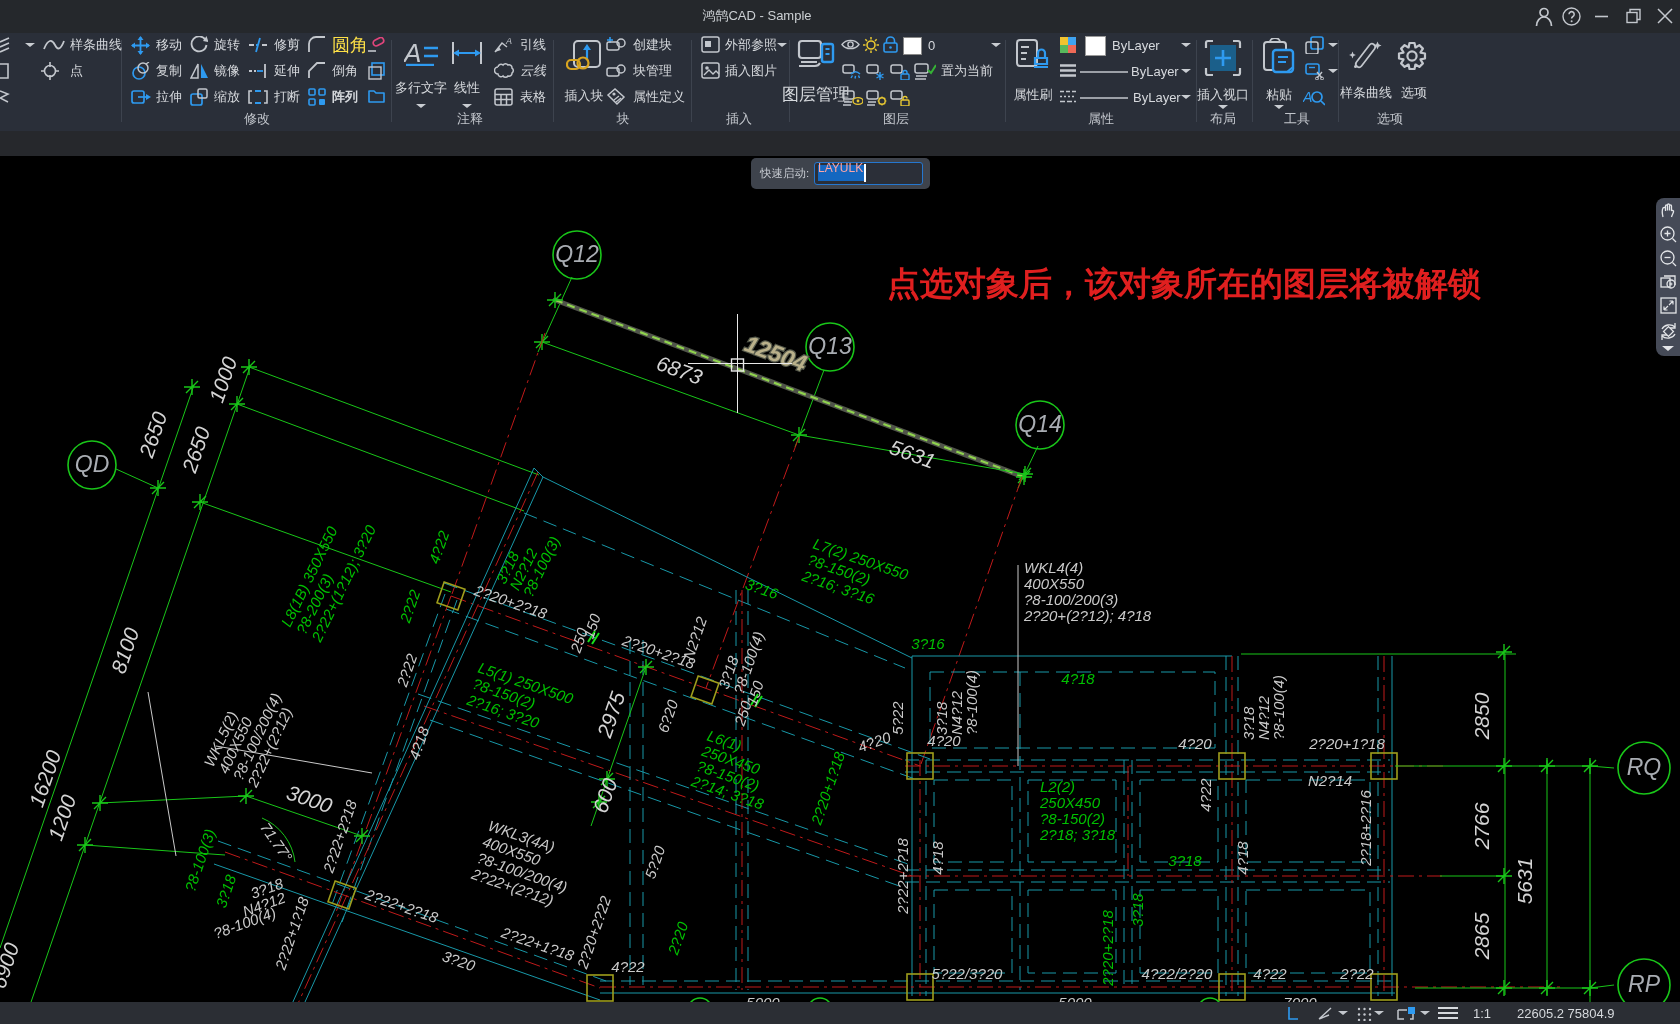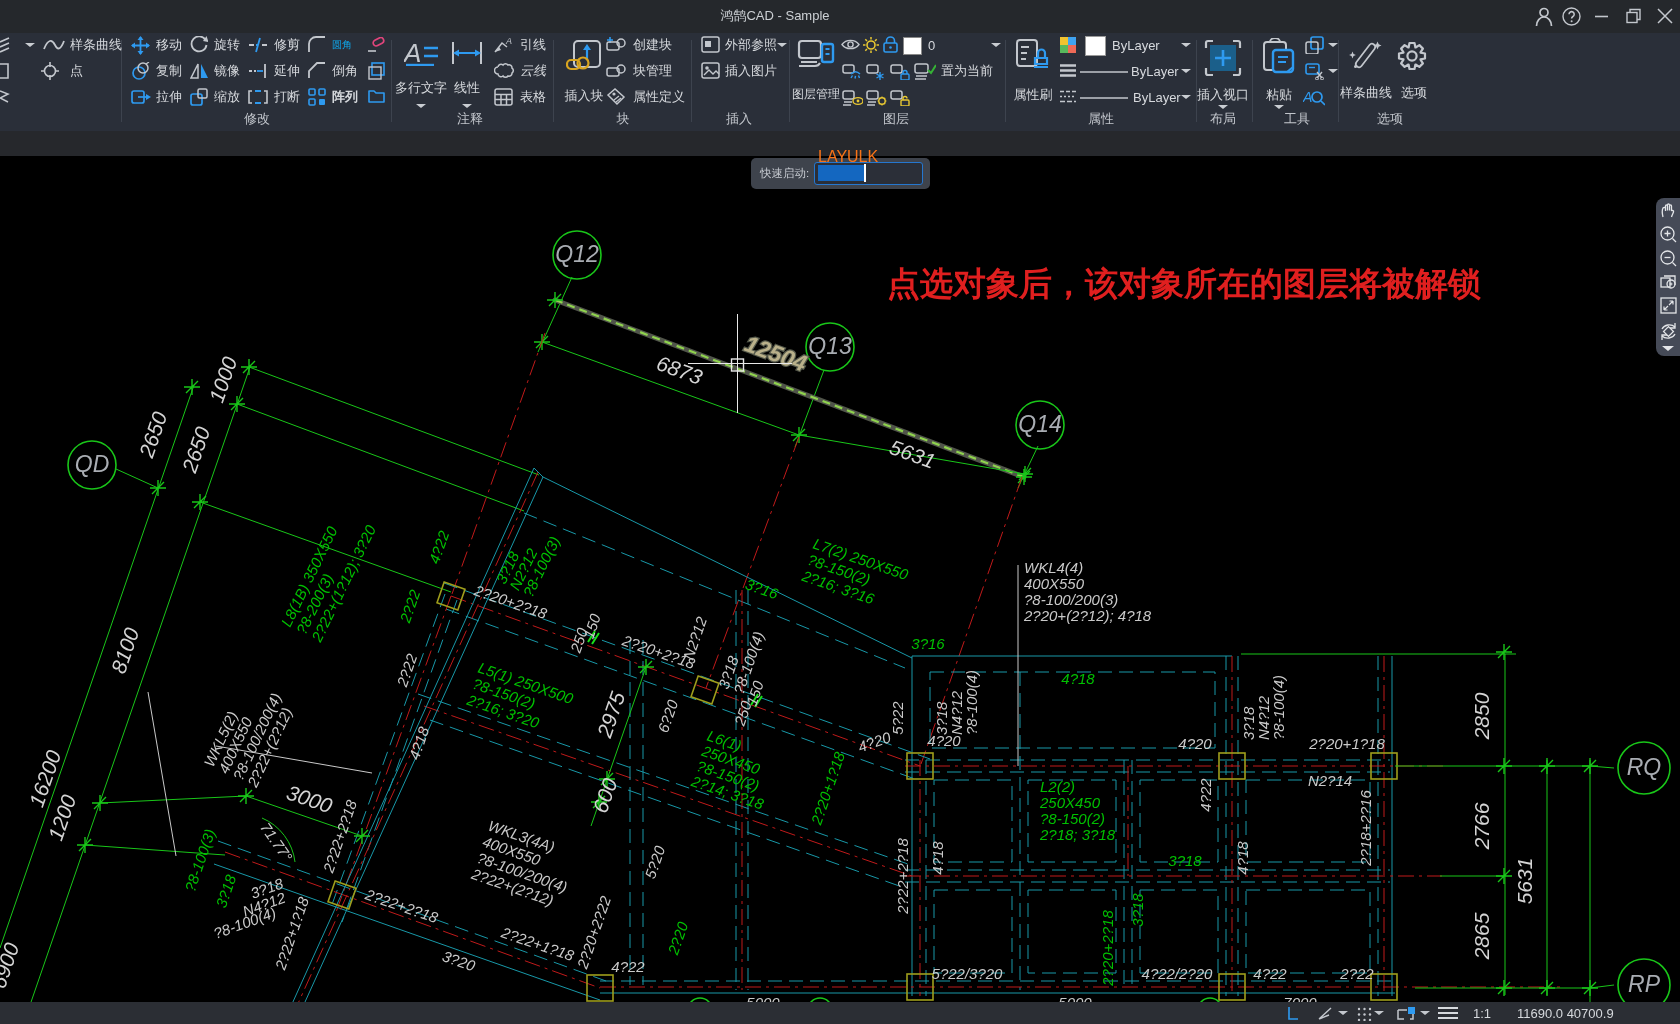--- a/index.html
+++ b/index.html
@@ -1,19 +1,19 @@
 <!DOCTYPE html>
 <html><head><meta charset="utf-8">
 <style>
 html,body{margin:0;padding:0;background:#000;width:1680px;height:1024px;overflow:hidden;}
 body{font-family:"Liberation Sans",sans-serif;position:relative;}
 </style></head><body>
 
 <div style="position:absolute;left:0px;top:0px;width:1680px;height:33px;background:#25282c;"></div>
-<div style="position:absolute;left:757px;top:16px;transform:translate(-50%,-50%);font-size:13px;color:#ccd0d4;font-weight:normal;white-space:nowrap;margin-left:18px;">鸿鹄CAD - Sample</div>
+<div style="position:absolute;left:757px;top:16px;transform:translate(-50%,-50%);font-size:13px;color:#ccd0d4;font-weight:normal;white-space:nowrap;">鸿鹄CAD - Sample</div>
 <svg style="position:absolute;left:1534px;top:6px" width="20" height="21" viewBox="0 0 20 21" fill="none">
     <circle cx="10" cy="6.5" r="4" stroke="#c3c7cd" stroke-width="1.7"></circle>
     <path d="M2.5 20 a7.5 9 0 0 1 15 0" stroke="#c3c7cd" stroke-width="1.7"></path>
   </svg>
 <svg style="position:absolute;left:1562px;top:7px" width="19" height="19" viewBox="0 0 19 19" fill="none">
     <circle cx="9.5" cy="9.5" r="8.5" stroke="#c3c7cd" stroke-width="1.4"></circle>
     <path d="M7 7.2 a2.6 2.6 0 1 1 3.9 2.3 c-0.9 0.55 -1.3 1.1 -1.3 2" stroke="#c3c7cd" stroke-width="1.5" fill="none"></path>
     <circle cx="9.6" cy="14.2" r="1" fill="#c3c7cd"></circle>
   </svg>
 <svg style="position:absolute;left:1593px;top:8px" width="17" height="17" viewBox="0 0 17 17" fill="none">
@@ -101,21 +101,21 @@
   </svg>
 <div style="position:absolute;left:274px;top:71px;transform:translate(0,-50%);font-size:13px;color:#d6d9dd;font-weight:normal;white-space:nowrap;">延伸</div>
 <svg style="position:absolute;left:248px;top:88px" width="20" height="18" viewBox="0 0 20 18" fill="none">
     <path d="M4 3 H1 V15 H4 M16 3 H19 V15 H16" stroke="#c3c7cd" stroke-width="1.6"></path>
     <path d="M7 3 H13 M7 15 H13" stroke="#2e9af0" stroke-width="1.8"></path>
   </svg>
 <div style="position:absolute;left:274px;top:97px;transform:translate(0,-50%);font-size:13px;color:#d6d9dd;font-weight:normal;white-space:nowrap;">打断</div>
 <svg style="position:absolute;left:308px;top:36px" width="18" height="18" viewBox="0 0 18 18" fill="none">
     <path d="M1 16 V8 A7 7 0 0 1 8 1 H17" stroke="#c3c7cd" stroke-width="1.8"></path>
   </svg>
-<div style="position:absolute;left:332px;top:45px;transform:translate(0,-50%);font-size:10px;color:#0ea5e9;font-weight:normal;white-space:nowrap;">圆角</div>
+<div style="position:absolute;left:332px;top:45px;transform:translate(0,-50%);font-size:18px;color:#fde047;font-weight:normal;white-space:nowrap;">圆角</div>
 <svg style="position:absolute;left:308px;top:62px" width="18" height="18" viewBox="0 0 18 18" fill="none">
     <path d="M1 16 V9 L9 1 H17" stroke="#c3c7cd" stroke-width="1.8"></path>
   </svg>
 <div style="position:absolute;left:332px;top:71px;transform:translate(0,-50%);font-size:13px;color:#d6d9dd;font-weight:normal;white-space:nowrap;">倒角</div>
 <svg style="position:absolute;left:308px;top:88px" width="18" height="18" viewBox="0 0 18 18" fill="none">
     <rect x="1" y="1" width="6" height="6" rx="1" stroke="#2e9af0" stroke-width="1.6"></rect>
     <rect x="11" y="1" width="6" height="6" rx="1" stroke="#2e9af0" stroke-width="1.6"></rect>
     <rect x="1" y="11" width="6" height="6" rx="1" stroke="#2e9af0" stroke-width="1.6"></rect>
     <rect x="11" y="11" width="6" height="6" rx="1" fill="#2e9af0"></rect>
   </svg>
@@ -200,21 +200,21 @@
     <path d="M3 13 L8 8 L12 12 L15 9 L18 12" stroke="#c3c7cd" stroke-width="1.4"></path>
   </svg>
 <div style="position:absolute;left:725px;top:71px;transform:translate(0,-50%);font-size:13px;color:#d6d9dd;font-weight:normal;white-space:nowrap;">插入图片</div>
 <div style="position:absolute;left:739px;top:119px;transform:translate(-50%,-50%);font-size:13px;color:#c2c6cc;font-weight:normal;white-space:nowrap;">插入</div>
 <svg style="position:absolute;left:797px;top:38px" width="38" height="38" viewBox="0 0 38 38" fill="none">
     <rect x="2" y="3" width="22" height="17" rx="3" stroke="#c3c7cd" stroke-width="2.2"></rect>
     <rect x="25" y="6" width="11" height="18" rx="2" stroke="#2e9af0" stroke-width="2.4"></rect>
     <path d="M28.5 11 H32.5 M28.5 16 H32.5" stroke="#2e9af0" stroke-width="1.8"></path>
     <path d="M4 24 H20 M2 28 H18 C20 28 22 27 23 25" stroke="#c3c7cd" stroke-width="2"></path>
   </svg>
-<div style="position:absolute;left:816px;top:94px;transform:translate(-50%,-50%);font-size:12px;color:#d6d9dd;font-weight:normal;white-space:nowrap;">图层管理</div>
+<div style="position:absolute;left:816px;top:94px;transform:translate(-50%,-50%);font-size:17px;color:#d6d9dd;font-weight:normal;white-space:nowrap;">图层管理</div>
 <svg style="position:absolute;left:841px;top:37px" width="19" height="15" viewBox="0 0 19 15" fill="none">
     <path d="M1 7.5 C5 2 14 2 18 7.5 C14 13 5 13 1 7.5 Z" stroke="#c3c7cd" stroke-width="1.4"></path>
     <circle cx="9.5" cy="7.5" r="2.6" stroke="#c3c7cd" stroke-width="1.4"></circle>
   </svg>
 <svg style="position:absolute;left:862px;top:36px" width="18" height="18" viewBox="0 0 18 18" fill="none">
     <circle cx="9" cy="9" r="4" stroke="#e8c832" stroke-width="1.6"></circle>
     <path d="M9 1 V3.5 M9 14.5 V17 M1 9 H3.5 M14.5 9 H17 M3.3 3.3 L5 5 M13 13 L14.7 14.7 M14.7 3.3 L13 5 M5 13 L3.3 14.7" stroke="#e8c832" stroke-width="1.5"></path>
   </svg>
 <svg style="position:absolute;left:883px;top:36px" width="15" height="17" viewBox="0 0 15 17" fill="none">
     <rect x="1" y="7" width="13" height="9" rx="1.5" stroke="#2e9af0" stroke-width="1.6"></rect>
@@ -636,21 +636,21 @@
     <text x="1075" y="852" class="wt" font-size="16" text-anchor="middle">5000</text>
     <text x="1300" y="852" class="wt" font-size="16" text-anchor="middle">7000</text>
     <circle cx="700" cy="854" r="12" class="gc"></circle>
     <circle cx="820" cy="854" r="12" class="gc"></circle>
     <circle cx="1210" cy="854" r="12" class="gc"></circle>
   </svg>
 <div style="position:absolute;left:751px;top:158px;width:179px;height:31px;background:#3e434c;border-radius:5px;"></div>
 <div style="position:absolute;left:760px;top:173px;transform:translate(0,-50%);font-size:11.5px;color:#c8ccd2;font-weight:normal;white-space:nowrap;">快速启动:</div>
 <div style="position:absolute;left:814px;top:162px;width:107px;height:21px;background:#2b2f38;border:1px solid #2577cf;border-radius:3px;"></div>
 <div style="position:absolute;left:818px;top:165px;width:46px;height:16px;background:#1467c0;"></div>
-<div style="position:absolute;left:818px;top:157px;transform:translate(0,-50%);font-size:16px;color:#f97316;font-weight:normal;white-space:nowrap;">LAYULK</div>
+<div style="position:absolute;left:818px;top:168px;transform:translate(0,-50%);font-size:12px;color:#fca5a5;font-weight:normal;white-space:nowrap;">LAYULK</div>
 <div style="position:absolute;left:864px;top:164px;width:1.5px;height:18px;background:#fff;"></div>
 <div style="position:absolute;left:1656px;top:198px;width:24px;height:158px;background:#454a57;border-radius:8px 0 0 8px;"></div>
 <svg style="position:absolute;left:1659px;top:201px" width="19" height="19" viewBox="0 0 19 19" fill="none">
     <path d="M4 16 C3 12 3 9 4 7 C5 6 6 6 6.5 7.5 M6.5 10 V5 C6.5 3.6 8.5 3.6 8.5 5 M8.5 9.5 V4 C8.5 2.6 10.5 2.6 10.5 4 M10.5 9.5 V5 C10.5 3.6 12.5 3.6 12.5 5 V10 M12.5 10 C13.5 9 15 9.5 14.5 11 C13.8 13 13 14 12.5 16" stroke="#e3e5e8" stroke-width="1.3"></path>
   </svg>
 <svg style="position:absolute;left:1659px;top:225px" width="19" height="19" viewBox="0 0 19 19" fill="none">
     <circle cx="8.5" cy="8.5" r="6.5" stroke="#e3e5e8" stroke-width="1.3"></circle>
     <path d="M8.5 5.5 V11.5 M5.5 8.5 H11.5" stroke="#e3e5e8" stroke-width="1.3"></path>
     <path d="M13.5 13.5 L17 17" stroke="#e3e5e8" stroke-width="1.3"></path>
   </svg>
@@ -698,12 +698,12 @@
 <svg style="position:absolute;left:1396px;top:1005px" width="24" height="17" viewBox="0 0 24 17" fill="none">
     <path d="M2 5 V14 H8 M14 14 h3 V8" stroke="#c3c7cd" stroke-width="1.5"></path>
     <path d="M2 5 H11" stroke="#c3c7cd" stroke-width="1.5"></path>
     <rect x="12" y="2" width="7" height="7" fill="#2e9af0"></rect>
   </svg>
 <div style="position:absolute;left:1420px;top:1010.75px;width:0;height:0;border-left:5px solid transparent;border-right:5px solid transparent;border-top:4.5px solid #c3c7cd;"></div>
 <svg style="position:absolute;left:1437px;top:1006px" width="22" height="14" viewBox="0 0 22 14" fill="none">
     <path d="M1 2 H21 M1 7 H21 M1 12 H21" stroke="#d6d9dd" stroke-width="2.2"></path>
   </svg>
 <div style="position:absolute;left:1482px;top:1013px;transform:translate(-50%,-50%);font-size:13px;color:#d6d9dd;font-weight:normal;white-space:nowrap;">1:1</div>
-<div style="position:absolute;left:1517px;top:1013px;transform:translate(0,-50%);font-size:13px;color:#d6d9dd;font-weight:normal;white-space:nowrap;">11690.0  40700.9</div>
+<div style="position:absolute;left:1517px;top:1013px;transform:translate(0,-50%);font-size:13px;color:#d6d9dd;font-weight:normal;white-space:nowrap;">22605.2  75804.9</div>
 </body></html>

